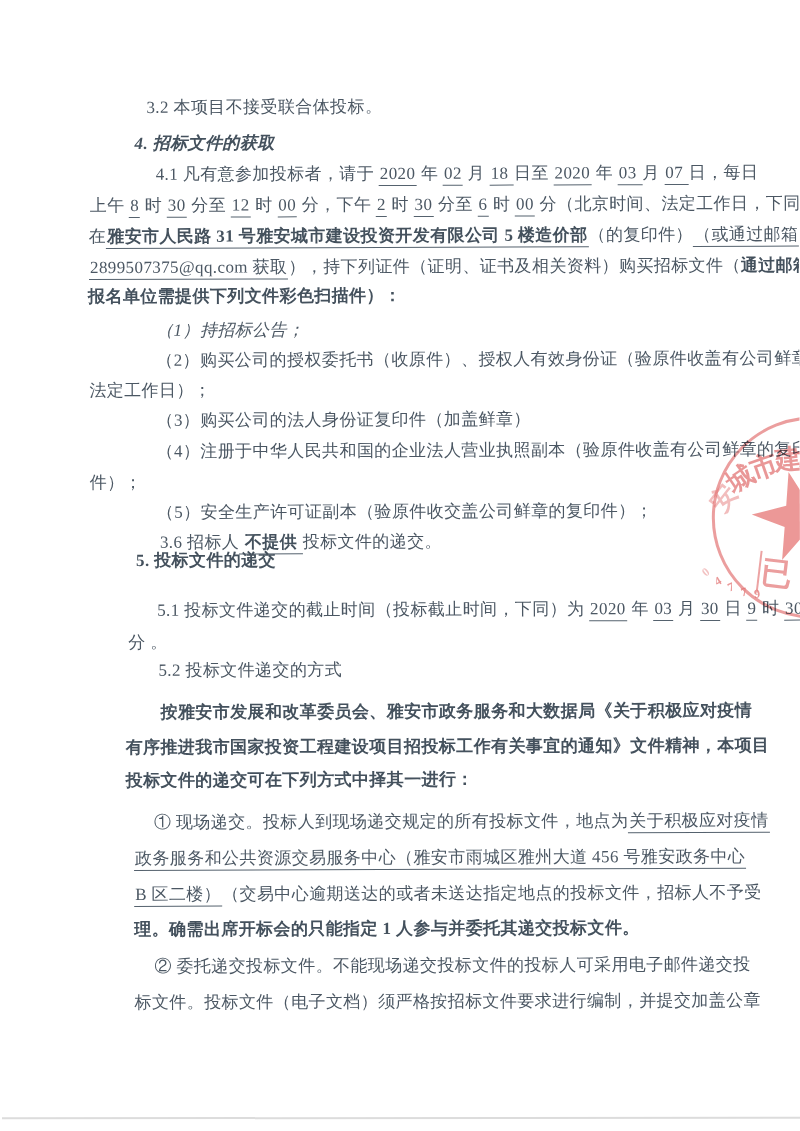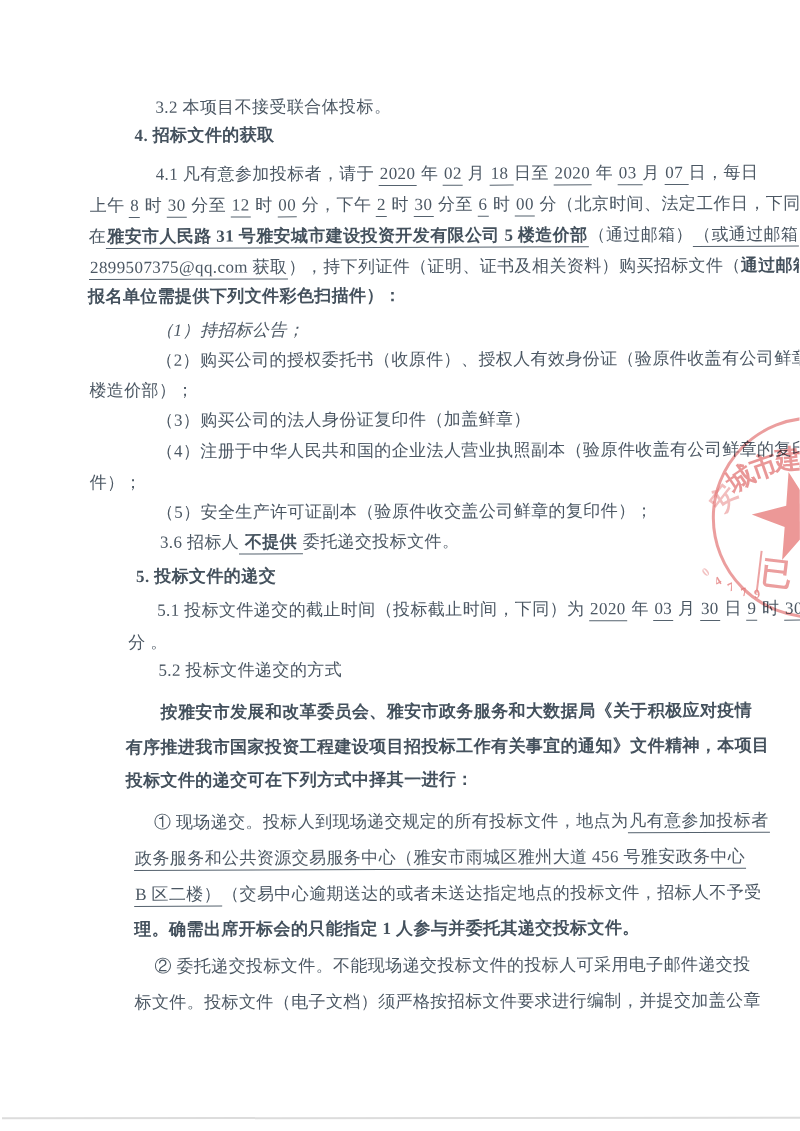--- a/index.html
+++ b/index.html
@@ -49,43 +49,43 @@
   .page-edge{
     position:absolute;left:0;top:1117px;width:800px;height:2px;
     background:#dcdcdc;transform:rotate(0.15deg);
   }
 </style>
 </head>
 <body>
 
 <div id="page">
   <div id="lines">
-      <div class="line" style="top: 95px; left: 157px;"><span>3.2 本项目不接受联合体投标。</span></div>
-      <div class="line" style="top: 123px; left: 136px;"><span class="b">4.  招标文件的获取</span></div>
+      <div class="line" style="top: 95px; left: 148px;"><span>3.2 本项目不接受联合体投标。</span></div>
+      <div class="line" style="top: 131px; left: 136px; font-style: italic;"><span class="b">4.  招标文件的获取</span></div>
       <div class="line" style="top: 162px; left: 157px;"><span>4.1 凡有意参加投标者，请于 </span><span class="u">2020</span><span> 年 </span><span class="u">02</span><span> 月 </span><span class="u"> 18 </span><span> 日至 </span><span class="u">2020</span><span> 年 </span><span class="u"> 03 </span><span> 月 </span><span class="u"> 07 </span><span> 日，每日</span></div>
       <div class="line" style="top: 193px; left: 91px;"><span>上午 </span><span class="u">8</span><span> 时 </span><span class="u">30</span><span> 分至 </span><span class="u">12</span><span> 时 </span><span class="u">00</span><span> 分，下午 </span><span class="u">2</span><span> 时 </span><span class="u">30</span><span> 分至 </span><span class="u">6</span><span> 时 </span><span class="u">00</span><span> 分（北京时间、法定工作日，下同），</span></div>
-      <div class="line" style="top: 224px; left: 90px;"><span>在</span><span class="b u">雅安市人民路 31 号雅安城市建设投资开发有限公司 5 楼造价部</span><span>（通过邮箱）</span><span class="u">（或通过邮箱</span></div>
+      <div class="line" style="top: 224px; left: 90px;"><span>在</span><span class="b u">雅安市人民路 31 号雅安城市建设投资开发有限公司 5 楼造价部</span><span>（的复印件）</span><span class="u">（或通过邮箱</span></div>
       <div class="line" style="top: 255px; left: 90px;"><span class="u">2899507375@qq.com 获取</span><span>），持下列证件（证明、证书及相关资料）购买招标文件（</span><span class="b">通过邮箱</span></div>
       <div class="line" style="top: 284px; left: 89px;"><span class="b">报名单位需提供下列文件彩色扫描件）：</span></div>
       <div class="line" style="top: 318px; left: 157px; font-style: italic;"><span>（1）持招标公告；</span></div>
       <div class="line" style="top: 348px; left: 157px;"><span>（2）购买公司的授权委托书（收原件）、授权人有效身份证（验原件收盖有公司鲜章</span></div>
-      <div class="line" style="top: 378px; left: 90px;"><span>楼造价部）；</span></div>
+      <div class="line" style="top: 378px; left: 90px;"><span>法定工作日）；</span></div>
       <div class="line" style="top: 408px; left: 157px;"><span>（3）购买公司的法人身份证复印件（加盖鲜章）</span></div>
       <div class="line" style="top: 439px; left: 157px;"><span>（4）注册于中华人民共和国的企业法人营业执照副本（验原件收盖有公司鲜章的复印</span></div>
       <div class="line" style="top: 470px; left: 90px;"><span>件）；</span></div>
       <div class="line" style="top: 500px; left: 157px;"><span>（5）安全生产许可证副本（验原件收交盖公司鲜章的复印件）；</span></div>
-      <div class="line" style="top: 530px; left: 160px;"><span>3.6 招标人</span><span class="b u"> 不提供 </span><span>委托递交投标文件。</span></div>
-      <div class="line" style="top: 564px; left: 136px;"><span class="b">5.  投标文件的递交</span></div>
+      <div class="line" style="top: 530px; left: 160px;"><span>3.6 招标人</span><span class="b u"> 不提供 </span><span>投标文件的递交。</span></div>
+      <div class="line" style="top: 548px; left: 136px;"><span class="b">5.  投标文件的递交</span></div>
       <div class="line" style="top: 598px; left: 157px;"><span>5.1 投标文件递交的截止时间（投标截止时间，下同）为 </span><span class="u">2020</span><span> 年 </span><span class="u">03</span><span> 月 </span><span class="u">30</span><span> 日 </span><span class="u">9</span><span> 时 </span><span class="u">30</span></div>
       <div class="line" style="top: 630px; left: 128px;"><span>分 。</span></div>
       <div class="line" style="top: 658px; left: 158px; text-align: right;"><span>5.2 投标文件递交的方式</span></div>
       <div class="line" style="top: 700px; left: 160px;"><span class="b">按雅安市发展和改革委员会、雅安市政务服务和大数据局《关于积极应对疫情</span></div>
       <div class="line" style="top: 735px; left: 125px;"><span class="b">有序推进我市国家投资工程建设项目招投标工作有关事宜的通知》文件精神，本项目</span></div>
       <div class="line" style="top: 768px; left: 125px;"><span class="b">投标文件的递交可在下列方式中择其一进行：</span></div>
-      <div class="line" style="top: 810px; left: 153px;"><span>① 现场递交。投标人到现场递交规定的所有投标文件，地点为</span><span class="u">凡有意参加投标者</span></div>
+      <div class="line" style="top: 810px; left: 153px;"><span>① 现场递交。投标人到现场递交规定的所有投标文件，地点为</span><span class="u">关于积极应对疫情</span></div>
       <div class="line" style="top: 846px; left: 133px;"><span class="u">政务服务和公共资源交易服务中心（雅安市雨城区雅州大道 456 号雅安政务中心</span></div>
       <div class="line" style="top: 882px; left: 133px;"><span class="u">B 区二楼）</span><span>（交易中心逾期送达的或者未送达指定地点的投标文件，招标人不予受</span></div>
       <div class="line" style="top: 917px; left: 133px;"><span class="b">理。确需出席开标会的只能指定 1 人参与并委托其递交投标文件。</span></div>
       <div class="line" style="top: 954px; left: 153px;"><span>② 委托递交投标文件。不能现场递交投标文件的投标人可采用电子邮件递交投</span></div>
       <div class="line" style="top: 990px; left: 133px;"><span>标文件。投标文件（电子文档）须严格按招标文件要求进行编制，并提交加盖公章</span></div>
     </div>
 
   <div id="stamp">
     <div class="seal-ring"></div>
     <div class="seal-star"></div>

